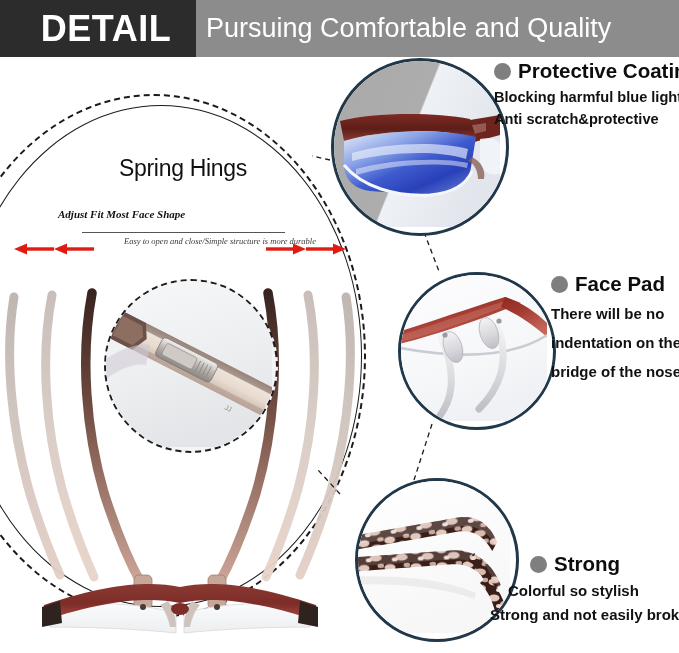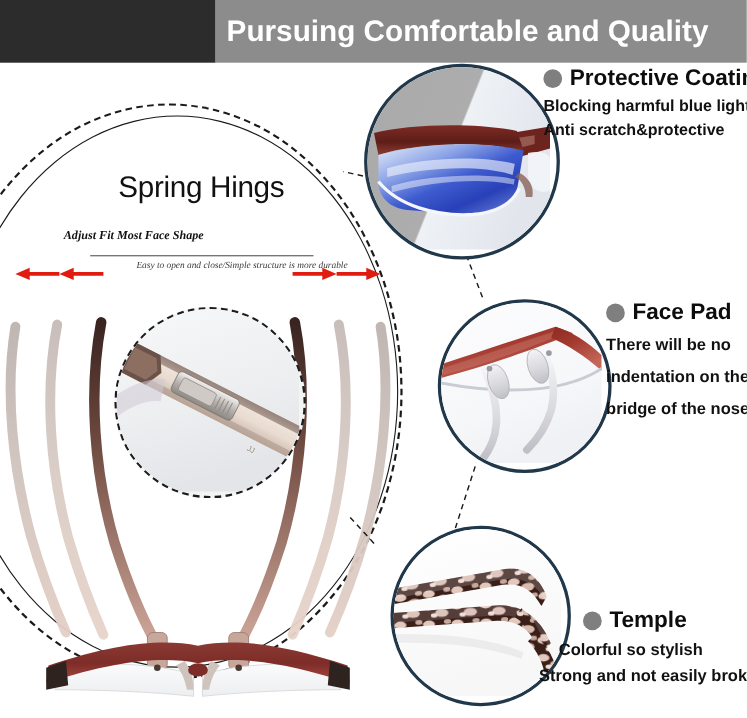--- a/index.html
+++ b/index.html
@@ -65,21 +65,21 @@
     left: 196px;
     top: 0;
     width: 483px;
     height: 57px;
     display: flex;
     align-items: center;
     padding-left: 10px;
     box-sizing: border-box;
     color: #ffffff;
     font-size: 27px;
-    font-weight: bold;
+    font-weight: normal;
     line-height: 1;
     font-family: "Liberation Sans", sans-serif;
   }
 
   
   #left-panel {
     position: absolute;
     left: 0;
     top: 57px;
     width: 360px;
@@ -104,21 +104,21 @@
     height: 500px;
     border: 1.6px solid #1a1a1a;
   }
 
   #spring-title {
     position: absolute;
     left: 58px;
     top: 100px;
     width: 250px;
     text-align: center;
-    font-size: 27px;
+    font-size: 23px;
     font-weight: normal;
     color: #111111;
     letter-spacing: -0.3px;
     line-height: 1;
     font-family: "Liberation Sans", sans-serif;
   }
   #spring-subtitle {
     position: absolute;
     left: 58px;
     top: 152px;
@@ -243,20 +243,21 @@
   #callout-temple .line-wide { margin-left: -18px; }
 </style>
 </head>
 <body>
 
 <div id="page">
 
   <div id="header-bar">
     <div id="header-dark"></div>
     <div id="header-gray"></div>
+    <div id="header-detail">DETAIL</div>
     <div id="header-tagline">Pursuing Comfortable and Quality</div>
   </div>
 
   <div id="left-panel">
 
     <div class="ellipse-outline" id="ellipse-dashed"></div>
     <div class="ellipse-outline" id="ellipse-solid"></div>
 
     <div id="spring-title">Spring Hings</div>
     <div id="spring-subtitle">Adjust Fit Most Face Shape</div>
@@ -533,19 +534,19 @@
       <span class="callout-title">Face Pad</span>
     </div>
     <div class="callout-line">There will be no</div>
     <div class="callout-line">indentation on the</div>
     <div class="callout-line">bridge of the nose</div>
   </div>
 
   <div class="callout" id="callout-temple">
     <div class="callout-head">
       <span class="bullet-dot"></span>
-      <span class="callout-title">Temple</span>
+      <span class="callout-title">Strong</span>
     </div>
     <div class="callout-line">Colorful so stylish</div>
     <div class="callout-line line-wide">Strong and not easily broken</div>
   </div>
 
 </div>
 
 </body></html>

